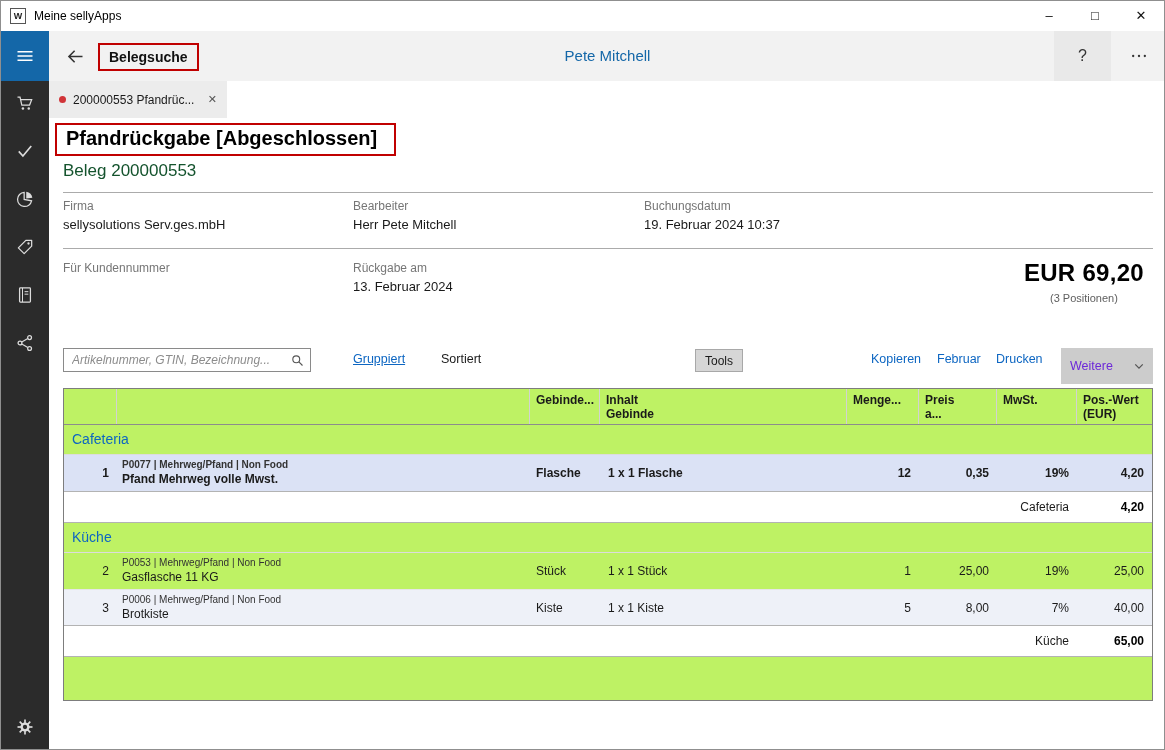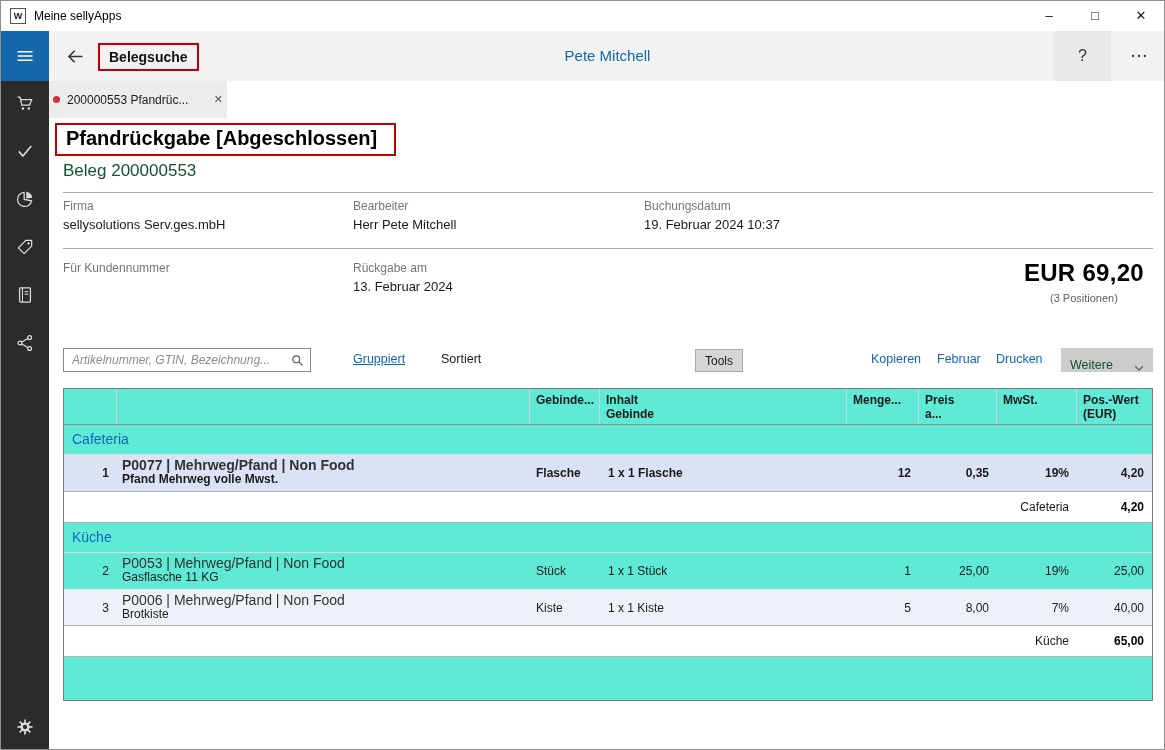--- a/index.html
+++ b/index.html
@@ -25,21 +25,21 @@
   .appbar{position:absolute;left:48px;top:30px;width:1117px;height:50px;background:var(--header_bg,#f2f2f2)}
   .back-btn{position:absolute;left:11px;top:10px;width:30px;height:30px;background:none;border:none;cursor:pointer;display:flex;align-items:center;justify-content:center}
   .breadcrumb-box{position:absolute;left:49px;top:12px;border:2px solid var(--annotation,#c00000);padding:3px 9px;background:transparent}
   .breadcrumb{font-size:14px;font-weight:bold;color:#111;cursor:pointer;white-space:nowrap}
   .user{position:absolute;left:0;right:0;top:16px;text-align:center;font-size:15px;color:var(--accent,#1467a8);cursor:pointer}
   .help-btn{position:absolute;right:55px;top:0;width:57px;height:50px;background:#e9e9e9;border:none;font-size:16px;color:#333;cursor:pointer;font-family:inherit}
   .more-btn{position:absolute;right:0;top:0;width:55px;height:50px;background:transparent;border:none;cursor:pointer;display:flex;align-items:center;justify-content:center}
 
   
   .tabbar{position:absolute;left:48px;top:80px;width:1117px;height:37px;background:#fff}
-  .tab{position:absolute;left:0;top:0;width:178px;height:37px;background:#ececec;display:flex;align-items:center;padding:0 4px;cursor:pointer}
+  .tab{position:absolute;left:0;top:0;width:178px;height:37px;background:#ececec;display:flex;align-items:center;padding:0 10px;cursor:pointer}
   .tab-dot{width:7px;height:7px;border-radius:50%;background:#d13438;flex:none}
   .tab-label{margin-left:7px;font-size:12px;color:#1a1a1a;white-space:nowrap;overflow:hidden;flex:1}
   .tab-close{margin-left:6px;font-size:11px;color:#555;cursor:pointer}
 
   
   .content{position:absolute;left:48px;top:117px;width:1117px;height:633px;background:#fff}
   .inner{position:absolute;left:14px;top:0;width:1090px;height:100%}
   .title-box{position:absolute;left:-8px;top:5px;border:2px solid var(--annotation,#c00000);padding:2px 17px 4px 9px}
   .doc-title{font-size:20px;font-weight:bold;color:#000;white-space:nowrap}
   .doc-number{position:absolute;left:0;top:43px;font-size:17px;color:#14532d}
@@ -59,38 +59,38 @@
   .toolbar{position:absolute;left:0;top:230px;width:100%;height:26px}
   .search-wrap{position:absolute;left:0;top:0;width:248px;height:24px}
   .search-input{width:100%;height:100%;border:1px solid #8a8a8a;padding:0 18px 0 8px;font-size:12px;font-family:inherit;color:#333;background:#fff}
   .search-input::placeholder{color:#8c8c8c;font-style:italic}
   .search-icon{position:absolute;right:6px;top:5px;cursor:pointer}
   .tb-link{position:absolute;top:4px;font-size:12.5px;color:var(--link,#0d66c2);cursor:pointer;text-decoration:none;white-space:nowrap}
   .gruppiert{left:290px;text-decoration:underline}
   .sortiert{left:378px;color:#1a1a1a}
   .kopieren{left:808px}.journal{left:874px}.drucken{left:933px}
   .tools-btn{position:absolute;left:632px;top:1px;height:23px;padding:0 9px;background:#d6d6d6;border:1px solid #a8a8a8;font-size:12px;color:#1a1a1a;font-family:inherit;cursor:pointer}
-  .weitere-btn{position:absolute;left:998px;top:0;width:92px;height:24px;background:#cccccc;border:none;display:flex;align-items:flex-end;justify-content:space-between;padding:0 9px;font-size:12.5px;color:#14532d;font-family:inherit;cursor:pointer}
-
-  
-  .table{position:absolute;left:0;top:270px;width:100%;height:313px;border:1px solid #7d7d7d;overflow:hidden;background:#5eead4}
+  .weitere-btn{position:absolute;left:998px;top:0;width:92px;height:36px;background:#cccccc;border:none;display:flex;align-items:center;justify-content:space-between;padding:0 9px;font-size:12.5px;color:#6d28d9;font-family:inherit;cursor:pointer}
+
+  
+  .table{position:absolute;left:0;top:270px;width:100%;height:313px;border:1px solid #7d7d7d;overflow:hidden;background:#bef264}
   .trow{display:grid;grid-template-columns:53px 413px 70px 247px 72px 78px 80px 1fr}
   .thead{height:36px;border-bottom:1px solid #8c8c8c}
   .thead .tc{border-right:1px solid #d2d2d2;padding:4px 6px 0 6px;font-size:12px;font-weight:bold;color:#1a1a1a;line-height:14px}
   .thead .tc:last-child{border-right:none}
   .hline{display:block}
   .tgroup{display:block;height:30px;line-height:29px;padding-left:8px;font-size:14px;color:var(--link,#0d66c2);border-bottom:1px solid #dcdcdc;cursor:pointer}
   .tdata{height:36px;align-items:center;cursor:pointer}
   .tdata + .tdata{border-top:1px solid #e6e6e6}
   .tdata .tc{font-size:12px;color:#1a1a1a}
   .tdata.selected{background:var(--selection,#dbe2f5);font-weight:bold}
   .tdata.alt{background:#eef1f8}
   .c-num{text-align:right;padding-right:8px}
   .c-desc{padding-left:5px}
-  .meta{font-size:14px;color:#333;line-height:12px}
+  .meta{font-size:10px;color:#333;line-height:12px}
   .aname{font-size:12px;line-height:15px;margin-top:1px}
   .c-geb{padding-left:6px}
   .c-inh{padding-left:8px}
   .c-menge,.c-preis,.c-mwst,.c-wert{text-align:right;padding-right:8px}
   .tsub{height:32px;align-items:center;border-top:1px solid #b3b3b3;border-bottom:1px solid #b3b3b3;background:#fff}
   .sub-label{grid-column:1/8;text-align:right;padding-right:8px;font-size:12px;color:#1a1a1a}
   .sub-value{grid-column:8;text-align:right;padding-right:8px;font-size:12px;font-weight:bold;color:#000}
 </style>
 </head>
 <body>

